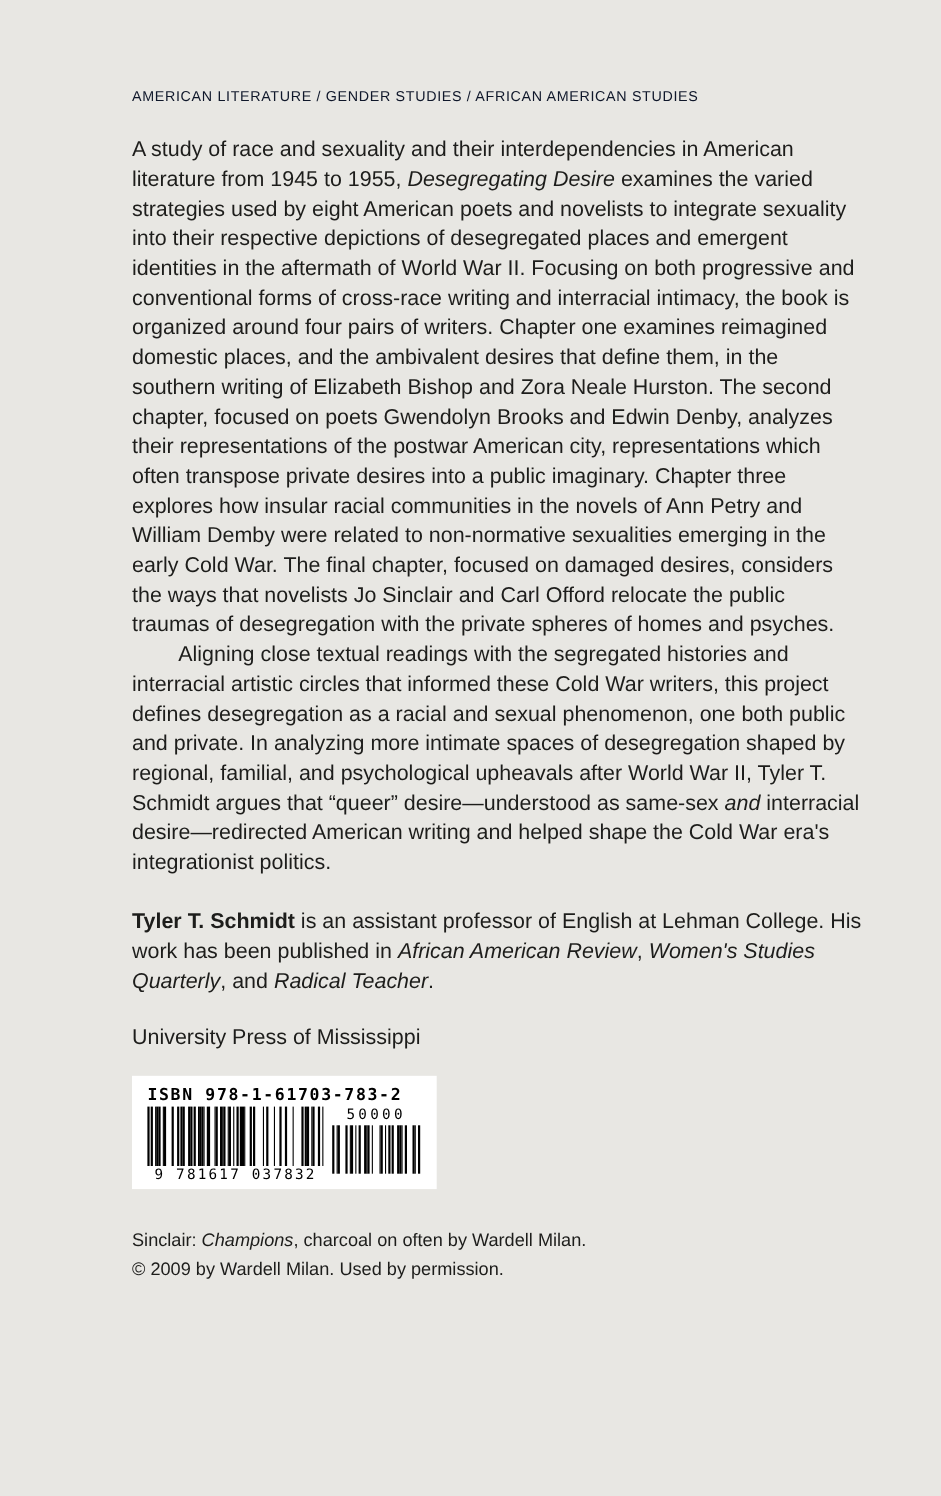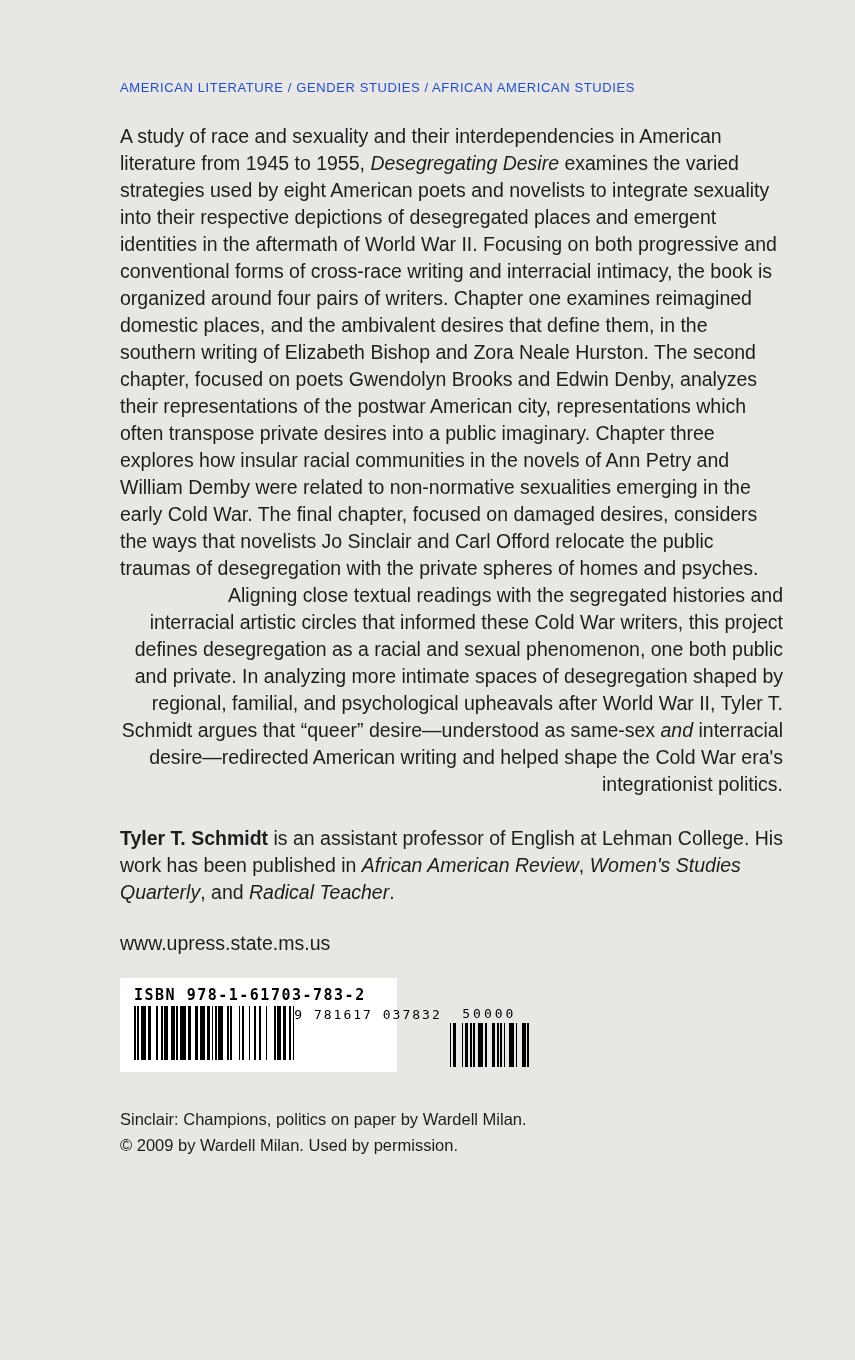--- a/index.html
+++ b/index.html
@@ -13,38 +13,38 @@
     height: 1360px;
     box-sizing: border-box;
     background: #e8e7e3;
     color: #1d1d1b;
     padding: 80px 72px 0 120px;
     overflow: hidden;
   }
   .categories {
     font-size: 13px;
     letter-spacing: 0.6px;
-    color: #1d4ed8;
+    color: #0f172a;
   }
   .headline {
     margin: 34px 0 0 0;
     max-width: 565px;
     font-size: 31px;
     line-height: 48px;
     font-weight: 700;
     color: #141412;
   }
   .synopsis { margin-top: 28px; max-width: 665px; }
   .synopsis p {
     margin: 0;
     font-size: 19.5px;
     line-height: 27px;
     color: #1d1d1b;
   }
-  .synopsis p.indent { text-indent: 42px; text-align: right; }
+  .synopsis p.indent { text-indent: 42px; }
   .bio {
     margin-top: 27px;
     max-width: 665px;
     font-size: 19.5px;
     line-height: 27px;
   }
   .publisher {
     margin-top: 24px;
     font-size: 19.5px;
     line-height: 26px;
@@ -58,21 +58,21 @@
   }
   .isbn-label {
     font-family: "DejaVu Sans Mono", monospace;
     font-weight: bold;
     font-size: 15px;
     letter-spacing: 1.5px;
     color: #000;
     white-space: nowrap;
   }
   .bars-row { display: flex; align-items: flex-start; margin-top: 2px; }
-  .bc-main-col { display: flex; flex-direction: row; }
+  .bc-main-col { display: flex; flex-direction: column; }
   .bc-bars { display: flex; height: 54px; }
   .bc-bars div { height: 100%; flex: 0 0 1.7px; }
   .bc-addon-col { margin-left: 8px; display: flex; flex-direction: column; }
   .bc-addon-col .bc-bars { height: 44px; }
   .bc-digits {
     font-family: "DejaVu Sans Mono", monospace;
     font-size: 13px;
     letter-spacing: 2px;
     color: #000;
     margin-top: 1px;
@@ -104,21 +104,21 @@
 
 
   <div class="synopsis">
     <p><span>A study of race and sexuality and their interdependencies in American literature from 1945 to 1955, </span><span style="font-style: italic;">Desegregating Desire</span><span> examines the varied strategies used by eight American poets and novelists to integrate sexuality into their respective depictions of desegregated places and emergent identities in the aftermath of World War II. Focusing on both progressive and conventional forms of cross-race writing and interracial intimacy, the book is organized around four pairs of writers. Chapter one examines reimagined domestic places, and the ambivalent desires that define them, in the southern writing of Elizabeth Bishop and Zora Neale Hurston. The second chapter, focused on poets Gwendolyn Brooks and Edwin Denby, analyzes their representations of the postwar American city, representations which often transpose private desires into a public imaginary. Chapter three explores how insular racial communities in the novels of Ann Petry and William Demby were related to non-normative sexualities emerging in the early Cold War. The final chapter, focused on damaged desires, considers the ways that novelists Jo Sinclair and Carl Offord relocate the public traumas of desegregation with the private spheres of homes and psyches.</span></p>
     <p class="indent"><span>Aligning close textual readings with the segregated histories and interracial artistic circles that informed these Cold War writers, this project defines desegregation as a racial and sexual phenomenon, one both public and private. In analyzing more intimate spaces of desegregation shaped by regional, familial, and psychological upheavals after World War II, Tyler T. Schmidt argues that “queer” desire—understood as same-sex </span><span style="font-style: italic;">and</span><span> interracial desire—redirected American writing and helped shape the Cold War era's integrationist politics.</span></p>
   </div>
 
   <div class="bio"><span style="font-weight: bold;">Tyler T. Schmidt</span><span> is an assistant professor of English at Lehman College. His work has been published in </span><span style="font-style: italic;">African American Review</span><span>, </span><span style="font-style: italic;">Women's Studies Quarterly</span><span>, and </span><span style="font-style: italic;">Radical Teacher</span><span>.</span></div>
 
   <div class="publisher">
-    <div>www.upress.state.ms.us</div>
+    <div>University Press of Mississippi</div>
   </div>
 
   <div class="barcode-box">
     <div class="isbn-label">ISBN 978-1-61703-783-2</div>
     <div class="bars-row">
       <div class="bc-main-col">
         <div class="bc-bars">
             <div style="background: rgb(0, 0, 0);"></div>
             <div></div>
             <div style="background: rgb(0, 0, 0);"></div>
@@ -266,17 +266,17 @@
             <div style="background: rgb(0, 0, 0);"></div>
             <div style="background: rgb(0, 0, 0);"></div>
             <div></div>
             <div style="background: rgb(0, 0, 0);"></div>
           </div>
       </div>
     </div>
   </div>
 
   <div class="credits">
-    <p><span>Sinclair: </span><span style="">Champions</span><span>, politics on paper by Wardell Milan.</span></p>
+    <p><span>Sinclair: </span><span style="font-style: italic;">Champions</span><span>, charcoal on often by Wardell Milan.</span></p>
     <p><span>© 2009 by Wardell Milan. Used by permission.</span></p>
   </div>
 
 </div>
 
 </body></html>

